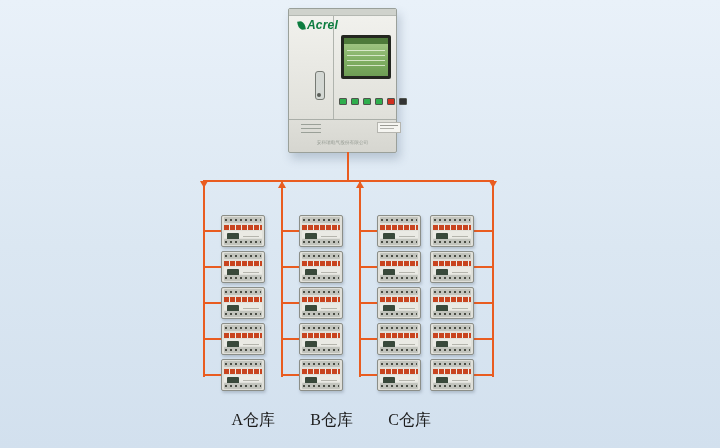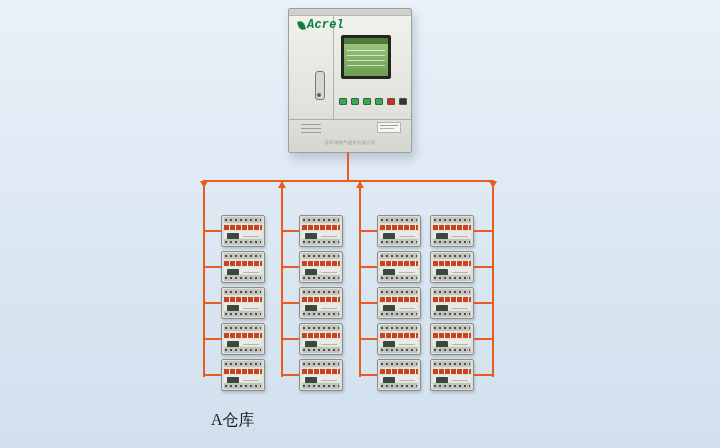--- a/index.html
+++ b/index.html
@@ -9,26 +9,25 @@
   }
   html,body{margin:0;padding:0;background:#c9d6e4;}
   .canvas{
     position:relative;width:720px;height:448px;overflow:hidden;
     background:linear-gradient(180deg,#e9f1f9 0%,#dbe7f2 55%,#d2e0ee 100%);
     font-family:"Liberation Sans","DejaVu Sans",sans-serif;
   }
 
   
   .cabinet{
-    position:absolute;left:288px;top:8px;width:124px;height:145px;
+    position:absolute;left:288px;top:8px;width:109px;height:145px;
     background:linear-gradient(180deg,#f2f2ee 0%,#e2e2dc 70%,#d6d6d0 100%);
     border:1px solid #9aa09a;border-radius:2px;
     box-shadow:3px 6px 10px rgba(80,100,125,.28);
     box-sizing:border-box;
-    font-family:Liberation Mono, monospace;
   }
   .cab-top{position:absolute;left:0;top:0;right:0;height:6px;background:#cfd2cc;border-bottom:1px solid #b4b8b2;}
   .seam-v{position:absolute;left:44px;top:7px;width:1px;height:103px;background:#b0b4ae;}
   .seam-h{position:absolute;left:0;right:0;top:110px;height:1px;background:#aaaea8;}
   .logo{position:absolute;left:9px;top:9px;display:flex;align-items:center;gap:2px;}
   .leaf{width:7px;height:9px;background:var(--brand);border-radius:0 70% 0 70%;transform:rotate(-12deg);}
   .brand-text{font-size:12px;font-weight:bold;font-style:italic;color:var(--brand);letter-spacing:.2px;}
   .screen{
     position:absolute;left:52px;top:26px;width:50px;height:44px;
     background:#23261f;border-radius:2px;padding:3px;box-sizing:border-box;
@@ -84,21 +83,21 @@
     background:repeating-linear-gradient(90deg,#4a4d45 0 2px,transparent 2px 5px);}
   .band{position:absolute;left:2px;right:2px;top:9px;height:5px;
     background:repeating-linear-gradient(90deg,#c8441f 0 5px,#efece5 5px 6px);}
   .face{position:absolute;left:2px;right:2px;top:15px;bottom:8px;background:#eaeae4;}
   .lcd{position:absolute;left:3px;top:2px;width:12px;height:7px;background:#39493b;border-radius:1px;}
   .face::after{content:"";position:absolute;right:3px;top:3px;width:16px;height:6px;
     background:repeating-linear-gradient(0deg,#b5b5ad 0 1px,transparent 1px 3px);}
 
   
   .wh-label{
-    position:absolute;top:410px;width:64px;text-align:left;
+    position:absolute;top:410px;width:64px;text-align:right;
     font-family:"Liberation Serif","DejaVu Serif",serif;
     font-size:16px;color:#1c1c1c;
   }
 </style>
 </head>
 <body>
 
 <div class="canvas">
 
   <div class="cabinet">
@@ -320,14 +319,16 @@
         <div class="term t"></div>
         <div class="band"></div>
         <div class="face">
           <div class="lcd"></div>
         </div>
         <div class="term b"></div>
       </div>
     </div>
 
   <div class="wh-label" style="left:211px">A仓库</div>
+  <div class="wh-label" style="left:289px">B仓库</div>
+  <div class="wh-label" style="left:367px">C仓库</div>
 
 </div>
 
 </body></html>

